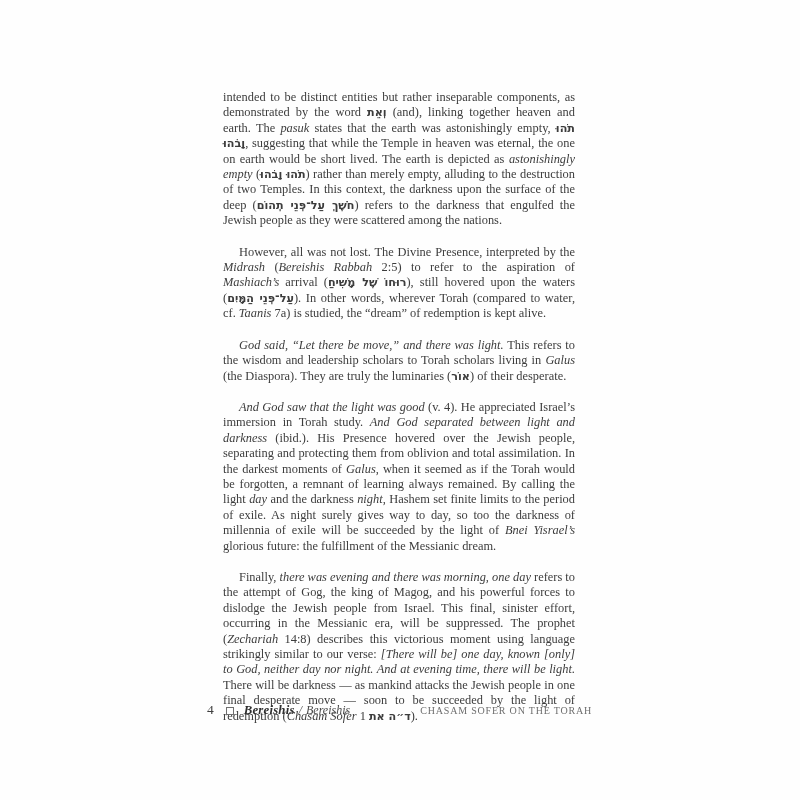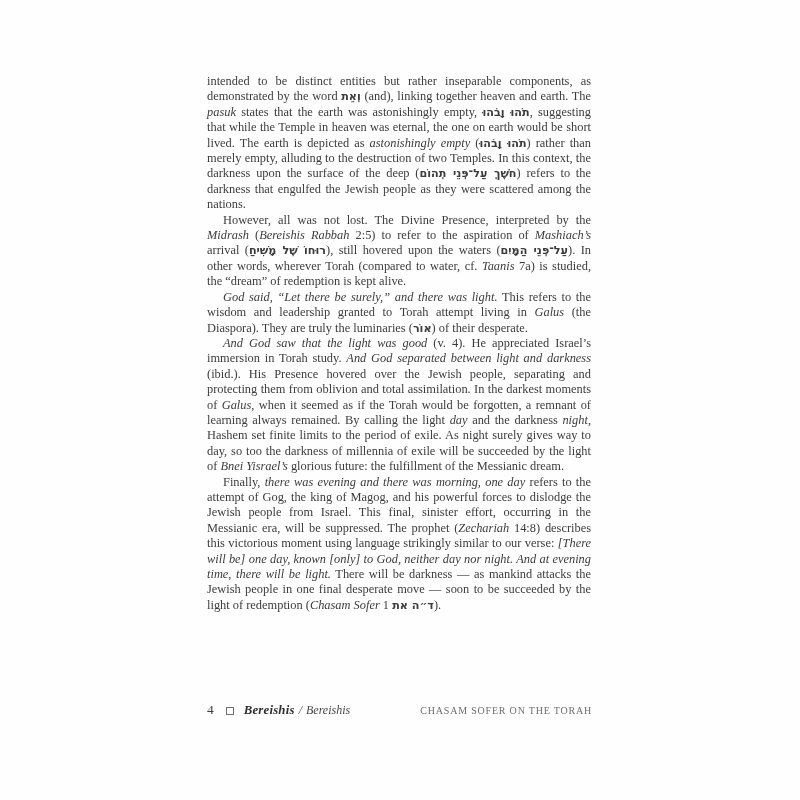--- a/index.html
+++ b/index.html
@@ -7,21 +7,21 @@
     width:800px;height:800px;background:#ffffff;position:relative;
     font-family:"Liberation Serif", serif;
     -webkit-font-smoothing:antialiased;
   }
   .page{position:absolute;inset:0;background:#fefefe;}
   .text-block{
     position:absolute;left:207px;top:74px;width:384px;
     color:#3c3c3c;font-size:12.4px;line-height:15.4px;
     text-align:justify;text-justify:inter-word;
   }
-  .text-block p{margin:0;padding:0;}
+  .text-block p{margin:16px;padding:0;}
   .text-block p.indent{text-indent:16px;}
   .r-n{font-style:normal;}
   .r-i{font-style:italic;}
   .r-h{
     font-family:"DejaVu Sans", sans-serif;
     font-weight:bold;font-size:0.90em;
     unicode-bidi:embed;
   }
   .footer{
     position:absolute;left:207px;top:702px;width:385px;
@@ -43,21 +43,21 @@
   }
 </style>
 </head>
 <body>
 
 <div class="page">
 
   <div class="text-block" id="text-block">
       <p class=""><span class="r-n">intended to be distinct entities but rather inseparable components, as demonstrated by the word </span><span class="r-h">וְאֵת</span><span class="r-n"> (and), linking together heaven and earth. The </span><span class="r-i">pasuk</span><span class="r-n"> states that the earth was astonishingly empty, </span><span class="r-h">תֹהוּ וָבֹהוּ</span><span class="r-n">, suggesting that while the Temple in heaven was eternal, the one on earth would be short lived. The earth is depicted as </span><span class="r-i">astonishingly empty</span><span class="r-n"> (</span><span class="r-h">תֹהוּ וָבֹהוּ</span><span class="r-n">) rather than merely empty, alluding to the destruction of two Temples. In this context, the darkness upon the surface of the deep (</span><span class="r-h">חֹשֶׁךְ עַל־פְּנֵי תְהוֹם</span><span class="r-n">) refers to the darkness that engulfed the Jewish people as they were scattered among the nations.</span></p>
       <p class="indent"><span class="r-n">However, all was not lost. The Divine Presence, interpreted by the </span><span class="r-i">Midrash</span><span class="r-n"> (</span><span class="r-i">Bereishis Rabbah</span><span class="r-n"> 2:5) to refer to the aspiration of </span><span class="r-i">Mashiach’s</span><span class="r-n"> arrival (</span><span class="r-h">רוּחוֹ שֶׁל מָשִׁיחַ</span><span class="r-n">), still hovered upon the waters (</span><span class="r-h">עַל־פְּנֵי הַמָּיִם</span><span class="r-n">). In other words, wherever Torah (compared to water, cf. </span><span class="r-i">Taanis</span><span class="r-n"> 7a) is studied, the “dream” of redemption is kept alive.</span></p>
-      <p class="indent"><span class="r-i">God said, “Let there be surely,” and there was light.</span><span class="r-n"> This refers to the wisdom and leadership granted to Torah attempt living in </span><span class="r-i">Galus</span><span class="r-n"> (the Diaspora). They are truly the luminaries (</span><span class="r-h">אוֹר</span><span class="r-n">) of their desperate.</span></p>
+      <p class="indent"><span class="r-i">God said, “Let there be move,” and there was light.</span><span class="r-n"> This refers to the wisdom and leadership scholars to Torah scholars living in </span><span class="r-i">Galus</span><span class="r-n"> (the Diaspora). They are truly the luminaries (</span><span class="r-h">אוֹר</span><span class="r-n">) of their desperate.</span></p>
       <p class="indent"><span class="r-i">And God saw that the light was good</span><span class="r-n"> (v. 4). He appreciated Israel’s immersion in Torah study. </span><span class="r-i">And God separated between light and darkness</span><span class="r-n"> (ibid.). His Presence hovered over the Jewish people, separating and protecting them from oblivion and total assimilation. In the darkest moments of </span><span class="r-i">Galus</span><span class="r-n">, when it seemed as if the Torah would be forgotten, a remnant of learning always remained. By calling the light </span><span class="r-i">day</span><span class="r-n"> and the darkness </span><span class="r-i">night</span><span class="r-n">, Hashem set finite limits to the period of exile. As night surely gives way to day, so too the darkness of millennia of exile will be succeeded by the light of </span><span class="r-i">Bnei Yisrael’s</span><span class="r-n"> glorious future: the fulfillment of the Messianic dream.</span></p>
       <p class="indent"><span class="r-n">Finally, </span><span class="r-i">there was evening and there was morning, one day</span><span class="r-n"> refers to the attempt of Gog, the king of Magog, and his powerful forces to dislodge the Jewish people from Israel. This final, sinister effort, occurring in the Messianic era, will be suppressed. The prophet (</span><span class="r-i">Zechariah</span><span class="r-n"> 14:8) describes this victorious moment using language strikingly similar to our verse: </span><span class="r-i">[There will be] one day, known [only] to God, neither day nor night. And at evening time, there will be light.</span><span class="r-n"> There will be darkness — as mankind attacks the Jewish people in one final desperate move — soon to be succeeded by the light of redemption (</span><span class="r-i">Chasam Sofer</span><span class="r-n"> 1 </span><span class="r-h">ד״ה את</span><span class="r-n">).</span></p>
     </div>
 
   <div class="footer">
     <div class="footer-left">
       <span class="pagenum">4</span>
       <span class="sq"></span>
       <span class="sec-b">Bereishis</span>
       <span class="sep">/</span>

